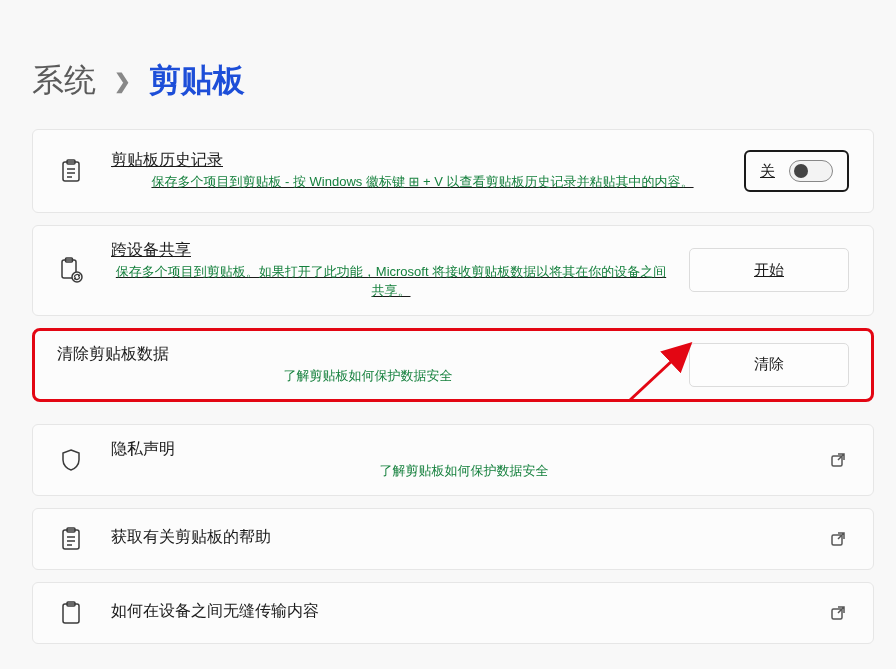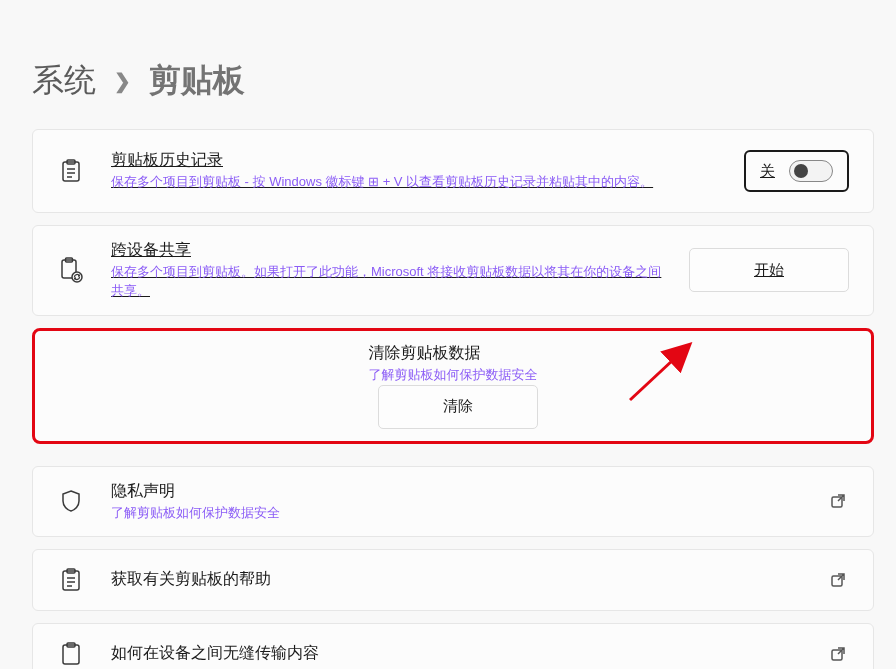--- a/index.html
+++ b/index.html
@@ -19,51 +19,51 @@
     display: flex;
     align-items: center;
     gap: 18px;
     font-size: 32px;
     font-weight: 600;
     margin-bottom: 26px;
     margin-top: 6px;
   }
   .breadcrumb .parent { color: #5b5b5b; font-weight: 500; }
   .breadcrumb .chevron { color: #888; font-size: 20px; }
-  .breadcrumb .current { color: #737373; }
+  .breadcrumb .current { color: #1d4ed8; }
 
   .card {
     background: #fcfcfc;
     border: 1px solid #e6e6e6;
     border-radius: 6px;
     margin-bottom: 12px;
     display: flex;
     align-items: center;
     padding: 14px 24px;
     min-height: 62px;
   }
   .card.tall { min-height: 84px; text-decoration: underline; }
-  .card.highlight { border: 3px solid #e30613; border-radius: 8px; padding: 12px 22px; flex-direction: column; }
+  .card.highlight { border: 3px solid #e30613; border-radius: 8px; padding: 12px 22px; }
 
   .icon-wrap {
     width: 28px;
     height: 28px;
     display: flex;
     align-items: center;
     justify-content: center;
     margin-right: 26px;
     flex: 0 0 auto;
     color: #3a3a3a;
   }
   .card .text {
     flex: 1 1 auto;
     min-width: 0;
   }
   .card .title { font-size: 16px; color: #1a1a1a; margin-bottom: 2px; }
-  .card .desc { font-size: 13px; color: #8b5cf6; line-height: 1.45; }
+  .card .desc { font-size: 13px; color: #15803d; line-height: 1.45; text-align: center; }
   .card .desc.nowrap-like { max-width: 560px; }
 
   .toggle-wrap {
     display: flex;
     align-items: center;
     gap: 14px;
     border: 2px solid #1a1a1a;
     border-radius: 6px;
     padding: 8px 14px 8px 14px;
     flex: 0 0 auto;

